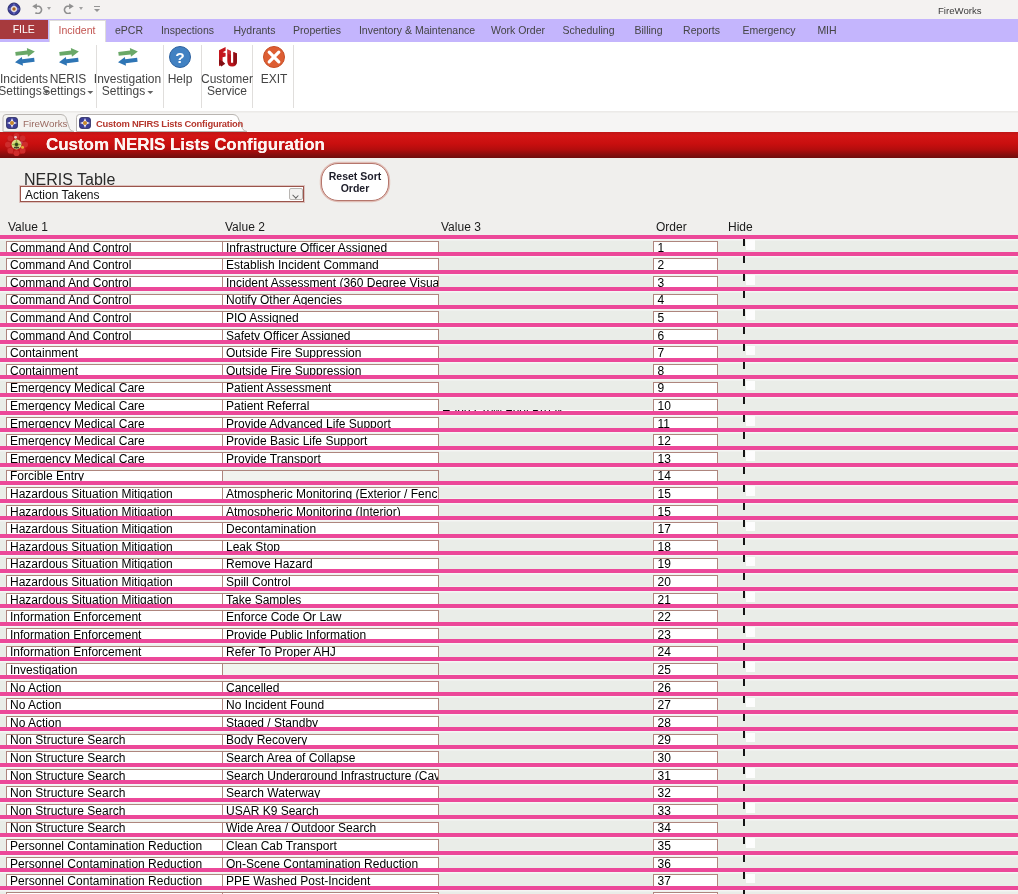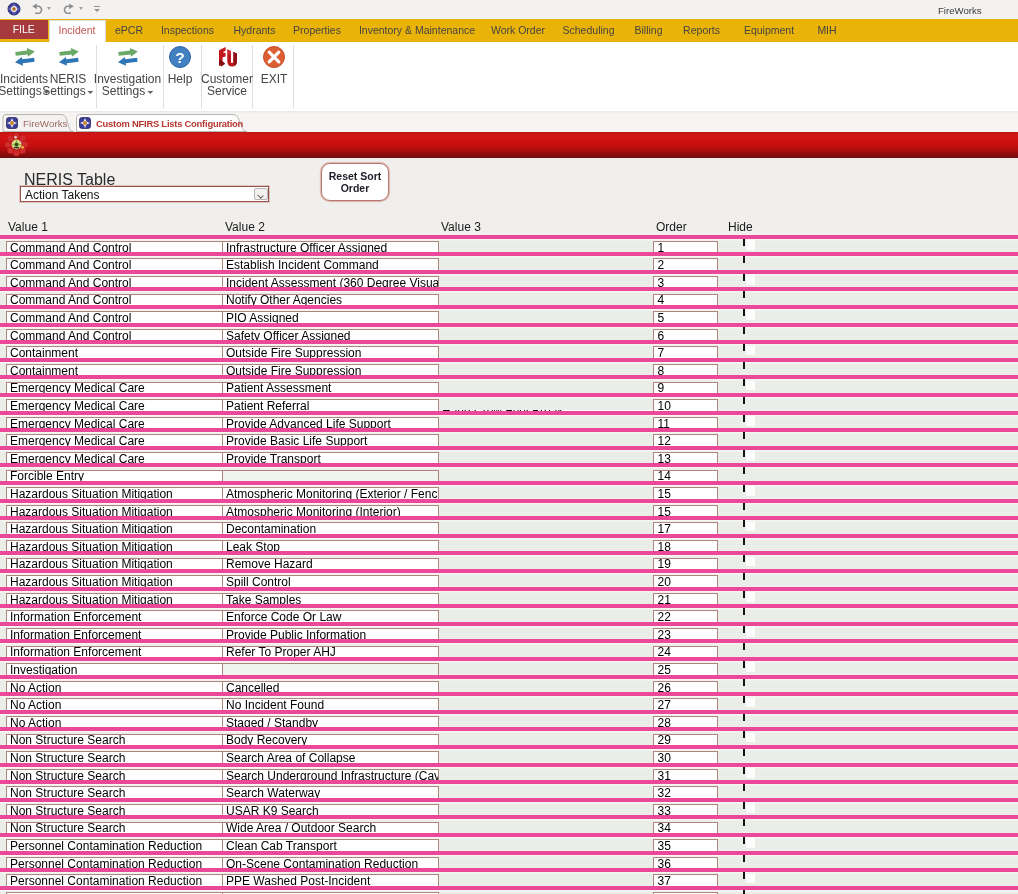--- a/index.html
+++ b/index.html
@@ -4,21 +4,21 @@
 * { margin:0; padding:0; box-sizing:border-box; }
 html,body { width:1018px; height:894px; overflow:hidden; }
 body { font-family:"Liberation Sans", sans-serif; background:#f0efed; position:relative; }
 .abs { position:absolute; }
 
 
 #titlebar { position:absolute; left:0; top:0; width:1018px; height:19px; background:#f4f2f1; }
 #apptitle { position:absolute; left:938px; top:4.5px; font-size:9.6px; color:#3c3c3c; }
 
 
-#tabrow { position:absolute; left:0; top:19px; width:1018px; height:23px; background:#eab308; }
+#tabrow { position:absolute; left:0; top:19px; width:1018px; height:23px; background:#c4b5fd; }
 #filetab { position:absolute; left:0; top:0.5px; width:47.5px; height:19px; background:#a73a3d; color:#fff;
   font-size:10.5px; text-align:center; line-height:19px; }
 #inctab { position:absolute; left:48.5px; top:0.5px; width:57px; height:22.5px; background:#fff;
   border:1px solid #dedcda; border-bottom:none; color:#c25450; font-size:10.5px; text-align:center; line-height:19px; }
 .rtab { position:absolute; top:1.5px; height:19px; line-height:19px; font-size:10.5px; color:#444; transform:translateX(-50%); white-space:nowrap; }
 
 
 #ribbon { position:absolute; left:0; top:42px; width:1018px; height:70px; background:#fff; border-bottom:1px solid #eceae8; }
 .rsep { position:absolute; top:3px; width:1px; height:63px; background:#e0dedc; }
 .rlbl { position:absolute; transform:translateX(-50%); font-size:12px; color:#444; line-height:12px; text-align:center; white-space:nowrap; }
@@ -27,26 +27,26 @@
 
 #docstrip { position:absolute; left:0; top:113px; width:1018px; height:19px; background:#f6f5f4; }
 
 
 #banner { position:absolute; left:0; top:131.5px; width:1018px; height:26.5px;
   background:linear-gradient(180deg,#be1616 0%,#d31515 14%,#c90f0f 45%,#b20d0d 68%,#8a0e0e 86%,#6f0d0d 100%); }
 #banner .txt { position:absolute; left:46px; top:3px; font-size:17px; font-weight:bold; color:#fcf4f2; letter-spacing:-0.05px; text-shadow:0 0 0.6px #fcf4f2; }
 
 
 #nt-label { position:absolute; left:24px; top:171px; font-size:16px; color:#2a2a2a; }
-#combo { position:absolute; left:20px; top:186px; width:249px; height:15.5px; background:#fff; border:1.5px solid #9a544b; box-shadow:0 0 0 1px rgba(214,175,169,0.7); }
+#combo { position:absolute; left:20px; top:186px; width:284px; height:15.5px; background:#fff; border:1.5px solid #9a544b; box-shadow:0 0 0 1px rgba(214,175,169,0.7); }
 #combo .val { position:absolute; left:4px; top:1px; font-size:12px; color:#111; }
 #combo .btn { position:absolute; right:0.5px; top:0.5px; width:14px; height:12.5px; background:#f2f1f0; border:1px solid #b8b5b2; border-radius:2px; }
 #combo .chev { position:absolute; right:4px; top:4px; width:5px; height:5px; border-right:1.4px solid #5a5a5a; border-bottom:1.4px solid #5a5a5a; transform:rotate(45deg) scale(1,0.8); }
 #resetbtn { position:absolute; left:321px; top:163px; width:68px; height:38px; background:#fff; border:1px solid #b5766c;
-  border-radius:9px; box-shadow:0 0 0 1.2px #e0bdb5; font-size:10.5px; font-weight:bold; color:#1c1c28; text-align:center; line-height:11.5px; padding-top:7px; }
+  border-radius:17px; box-shadow:0 0 0 1.2px #e0bdb5; font-size:10.5px; font-weight:bold; color:#1c1c28; text-align:center; line-height:11.5px; padding-top:7px; }
 
 
 .hdr { position:absolute; top:219.5px; font-size:12px; color:#1a1a1a; }
 .trow { position:absolute; left:0; width:1018px; height:17.6px; background:#eaede8; border-top:4px solid #ec4899; box-shadow:inset 0 1.5px 0 rgba(255,255,255,0.5); }
 .box { position:absolute; top:2.3px; height:13.2px; background:#fff; border:1px solid #ae857d;
   font-size:12px; color:#000; line-height:11.5px; padding:0.8px 0 0 3.5px; white-space:nowrap; overflow:hidden; }
 .box.gray { background:#f1f3ee; }
 .c1 { left:5.5px; width:217px; }
 .c2 { left:221.5px; width:217px; }
 .c3 { left:437.5px; width:216.5px;margin-top:40px; }
@@ -86,21 +86,21 @@
   <div id="inctab">Incident</div>
   <div class="rtab" style="left:129px">ePCR</div>
   <div class="rtab" style="left:187.5px">Inspections</div>
   <div class="rtab" style="left:254.5px">Hydrants</div>
   <div class="rtab" style="left:317px">Properties</div>
   <div class="rtab" style="left:417px">Inventory &amp; Maintenance</div>
   <div class="rtab" style="left:518px">Work Order</div>
   <div class="rtab" style="left:588.5px">Scheduling</div>
   <div class="rtab" style="left:648.5px">Billing</div>
   <div class="rtab" style="left:701.5px">Reports</div>
-  <div class="rtab" style="left:769px">Equipment</div>
+  <div class="rtab" style="left:769px">Emergency</div>
   <div class="rtab" style="left:827px">MIH</div>
 </div>
 
 <div id="ribbon">
   <div class="rsep" style="left:95.5px"></div>
   <div class="rsep" style="left:163px"></div>
   <div class="rsep" style="left:200.5px"></div>
   <div class="rsep" style="left:251.5px"></div>
   <div class="rsep" style="left:292.5px"></div>
 
@@ -184,20 +184,21 @@
         <circle cx="18.4" cy="18.4" r="3"></circle>
     </g>
     <circle cx="11" cy="4.5" r="1.5" fill="#e8c4c4"></circle>
     <circle cx="17" cy="10" r="1.5" fill="#c4487a" opacity="0.75"></circle>
     <circle cx="12" cy="12" r="5.2" fill="#dcd687"></circle>
     <path d="M12 6.6 L13.4 10.6 L17.4 12 L13.4 13.4 L12 17.4 L10.6 13.4 L6.6 12 L10.6 10.6 Z" fill="#8cb23c"></path>
     <circle cx="12" cy="12" r="1.7" fill="#31411e"></circle>
     <rect x="9.3" y="14.4" width="5.4" height="1.7" fill="#45382e"></rect>
     <circle cx="18.3" cy="14.8" r="1.6" fill="#e8a736"></circle>
   </svg>
+  <div class="txt">Custom NERIS Lists Configuration</div>
 </div>
 
 <div id="nt-label">NERIS Table</div>
 <div id="combo">
   <div class="val">Action Takens</div>
   <div class="btn">
       <div class="chev"></div>
     </div>
 </div>
 <div id="resetbtn">Reset Sort<br>Order</div>

